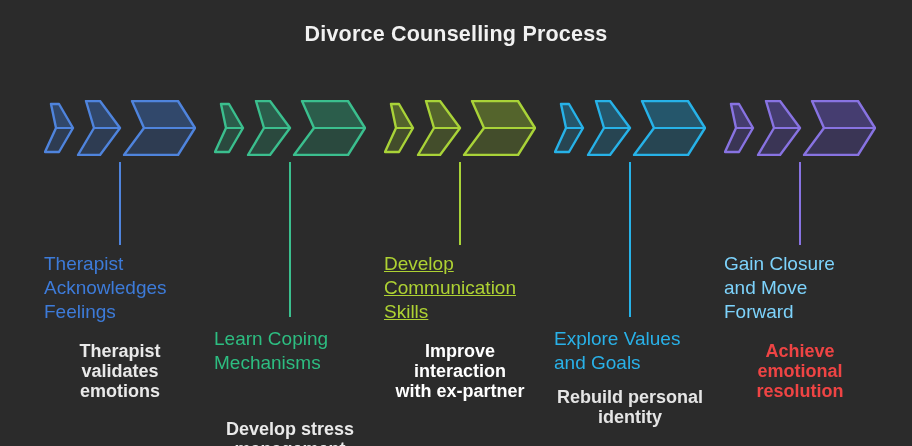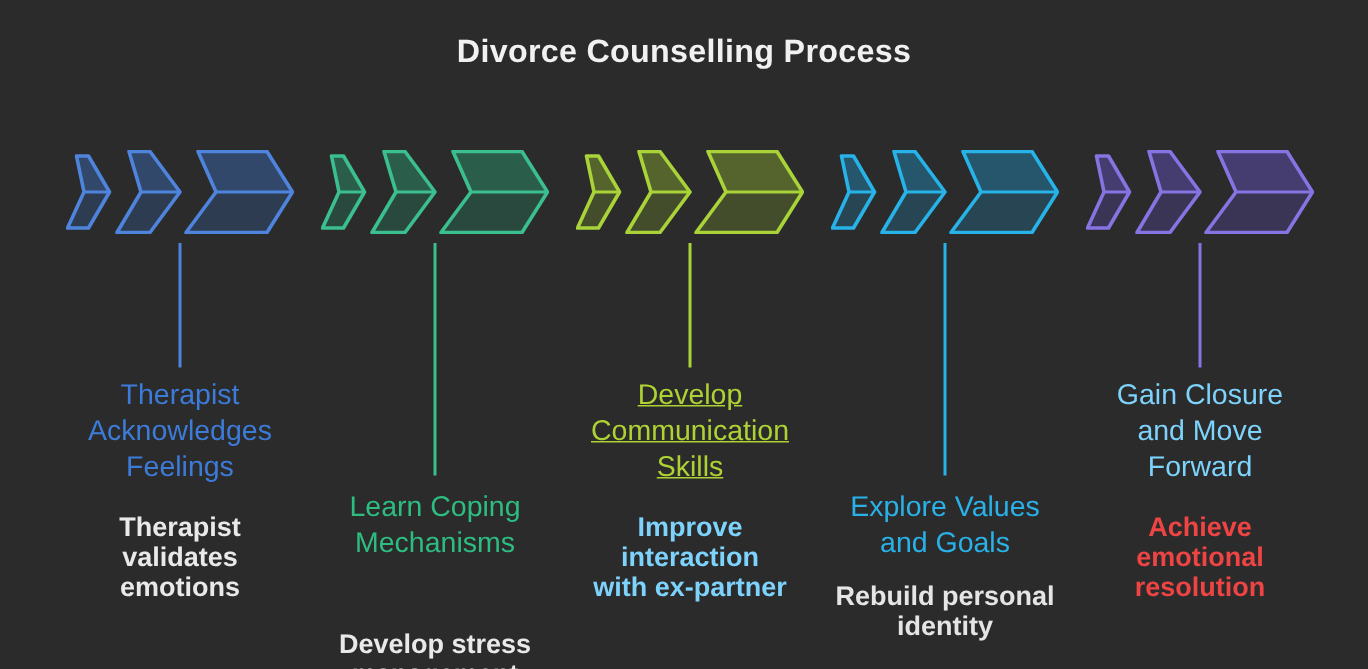--- a/index.html
+++ b/index.html
@@ -19,21 +19,21 @@
   .stage{position:absolute;top:100px;width:152px;height:346px;}
   .stage .chev{display:block;width:152px;height:56px;}
   .cv-out{fill:none;stroke-width:2.4;stroke-linejoin:round;}
   .cv-fold{fill:none;stroke-width:2;stroke-linejoin:round;}
   .cv-top{stroke:none;fill-opacity:.42;}
   .cv-bot{stroke:none;fill-opacity:.26;}
   .vline{position:absolute;left:75px;top:62px;width:2px;}
   .stage.short .vline{height:83px;}
   .stage.long  .vline{height:155px;}
   .stitle{
-    position:absolute;width:100%;text-align:center;
+    position:absolute;width:100%;
     font-size:19px;line-height:24px;font-weight:400;
     white-space:pre-line;
   }
   .stage.short .stitle{top:152px;}
   .stage.long  .stitle{top:227px;}
   .sdesc{
     position:absolute;width:100%;text-align:center;
     font-size:18px;font-weight:bold;line-height:20px;
     white-space:pre-line;color:#e9e9e9;
   }
@@ -122,21 +122,21 @@
         <path class="cv-top" d="M88,1 L134,1 L151,28 L100,28 Z" fill="#8cb32e"></path>
         <path class="cv-bot" d="M100,28 L151,28 L134,55 L80,55 Z" fill="#8cb32e"></path>
         <path class="cv-out" d="M88,1 L134,1 L151,28 L134,55 L80,55 L100,28 Z" stroke="#a9d338"></path>
         <path class="cv-fold" d="M100,28 L151,28" stroke="#a9d338"></path>
       </g>
     </svg>
     <div class="vline" style="background: rgb(169, 211, 56);"></div>
     <div class="stitle" style="color: rgb(174, 210, 51); text-decoration: underline;">Develop
 Communication
 Skills</div>
-    <div class="sdesc" style="color: #7dd3fc;">Improve interaction
+    <div class="sdesc" style="color: #ffffff;">Improve interaction
 with ex-partner</div>
   </div>
 
   <div class="stage long" id="s4">
     <svg class="chev" viewBox="0 0 152 56" aria-hidden="true">
       <g>
         <path class="cv-top" d="M7,4 L15,4 L29,28 L12,28 Z" fill="#1d92c4"></path>
         <path class="cv-bot" d="M12,28 L29,28 L15,52 L1,52 Z" fill="#1d92c4"></path>
         <path class="cv-out" d="M7,4 L15,4 L29,28 L15,52 L1,52 L12,28 Z" stroke="#27b2e8"></path>
         <path class="cv-fold" d="M12,28 L29,28" stroke="#27b2e8"></path>

